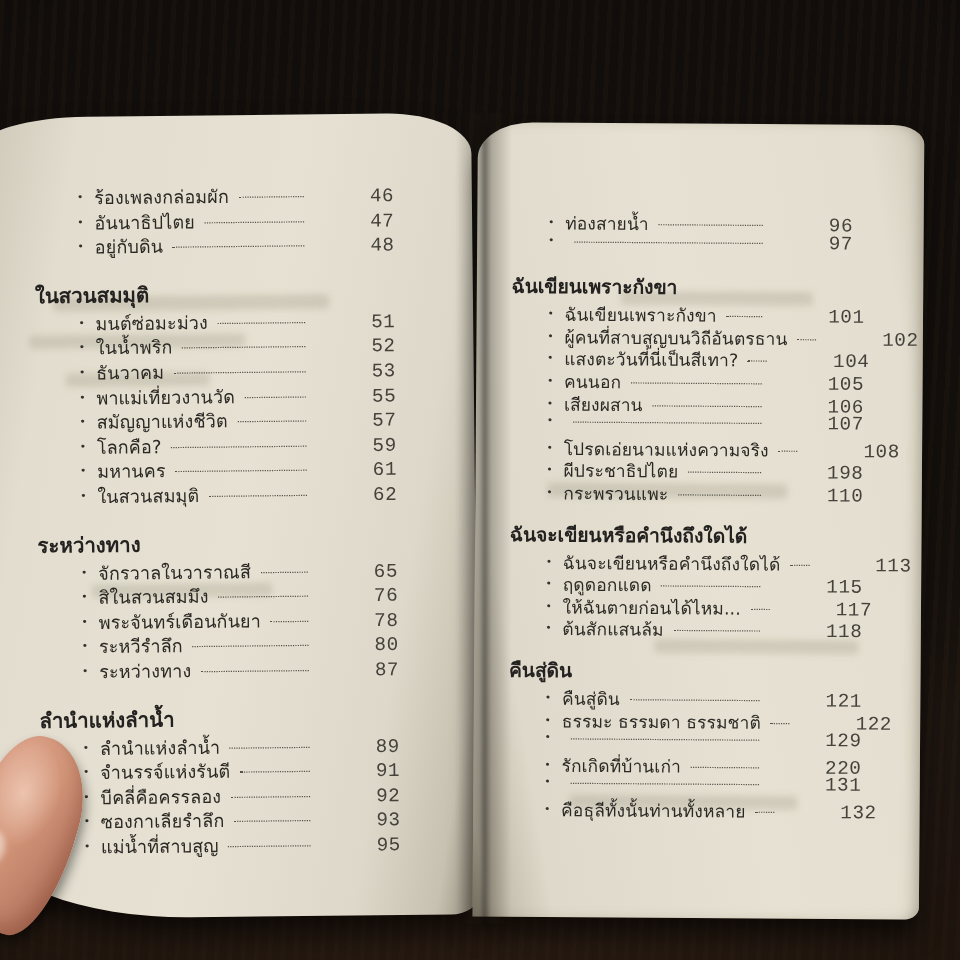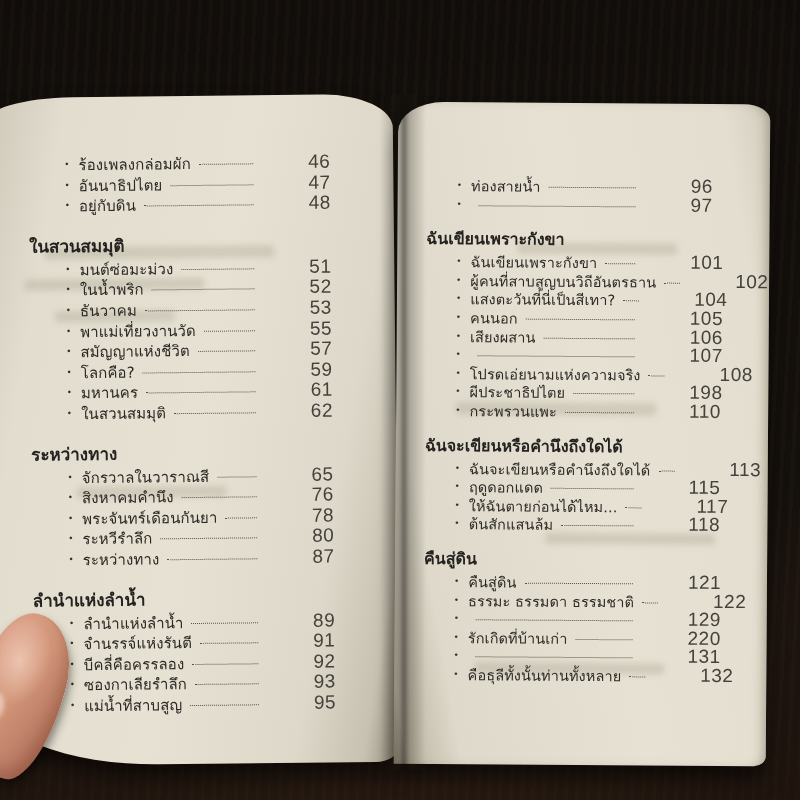--- a/index.html
+++ b/index.html
@@ -44,21 +44,21 @@
   .row{display:flex;align-items:baseline;}
   .toc-left .row.item{height:20.6px;padding-left:36px;}
   .toc-right .row.item{height:18.6px;padding-left:30px;}
   .row.header{font-weight:bold;color:#242220;}
   .toc-left .row.header{margin-top:17px;height:26px;font-size:17px;}
   .toc-right .row.header{margin-top:15px;height:24px;font-size:16px;}
   .bullet{font-size:9px;color:#33312c;margin-right:9px;transform:translateY(-3px);}
   .title{font-size:15px;letter-spacing:.1px;white-space:nowrap;}
   .toc-right .title{font-size:14.5px;}
   .leader{flex:1;min-width:16px;border-bottom:1.6px dotted #55524a;margin:0 8px;transform:translateY(-4px);}
-  .pagenum{width:36px;text-align:left;font-family:Liberation Sans, sans-serif;font-size:19px;color:#45423c;letter-spacing:.5px;margin-left:47px;}
+  .pagenum{width:36px;text-align:left;font-family:Liberation Mono, monospace;font-size:16px;color:#45423c;letter-spacing:.5px;margin-left:47px;}
   
   .thumb{
     position:absolute;left:-22px;top:612px;width:84px;height:168px;
     background:
       radial-gradient(60% 45% at 38% 30%, rgba(255,230,215,.55) 0%, rgba(255,230,215,0) 60%),
       linear-gradient(115deg,#e0a78f 0%,#d29579 45%,#b97a63 80%,#9c614e 100%);
     border-radius:46% 54% 42% 58% / 42% 40% 58% 60%;
     transform:rotate(16deg);
     box-shadow:3px 6px 10px rgba(0,0,0,.45), inset -6px -8px 14px rgba(120,60,40,.35);
   }
@@ -152,21 +152,21 @@
           <span>ระหว่างทาง</span>
         </div>
         <div class="row item">
           <span class="bullet">•</span>
           <span class="title">จักรวาลในวาราณสี</span>
           <span class="leader"></span>
           <span class="pagenum">65</span>
         </div>
         <div class="row item">
           <span class="bullet">•</span>
-          <span class="title">สิงหาคมคำนึง</span>
+          <span class="title">สิในสวนสมมึง</span>
           <span class="leader"></span>
           <span class="pagenum">76</span>
         </div>
         <div class="row item">
           <span class="bullet">•</span>
           <span class="title">พระจันทร์เดือนกันยา</span>
           <span class="leader"></span>
           <span class="pagenum">78</span>
         </div>
         <div class="row item">

